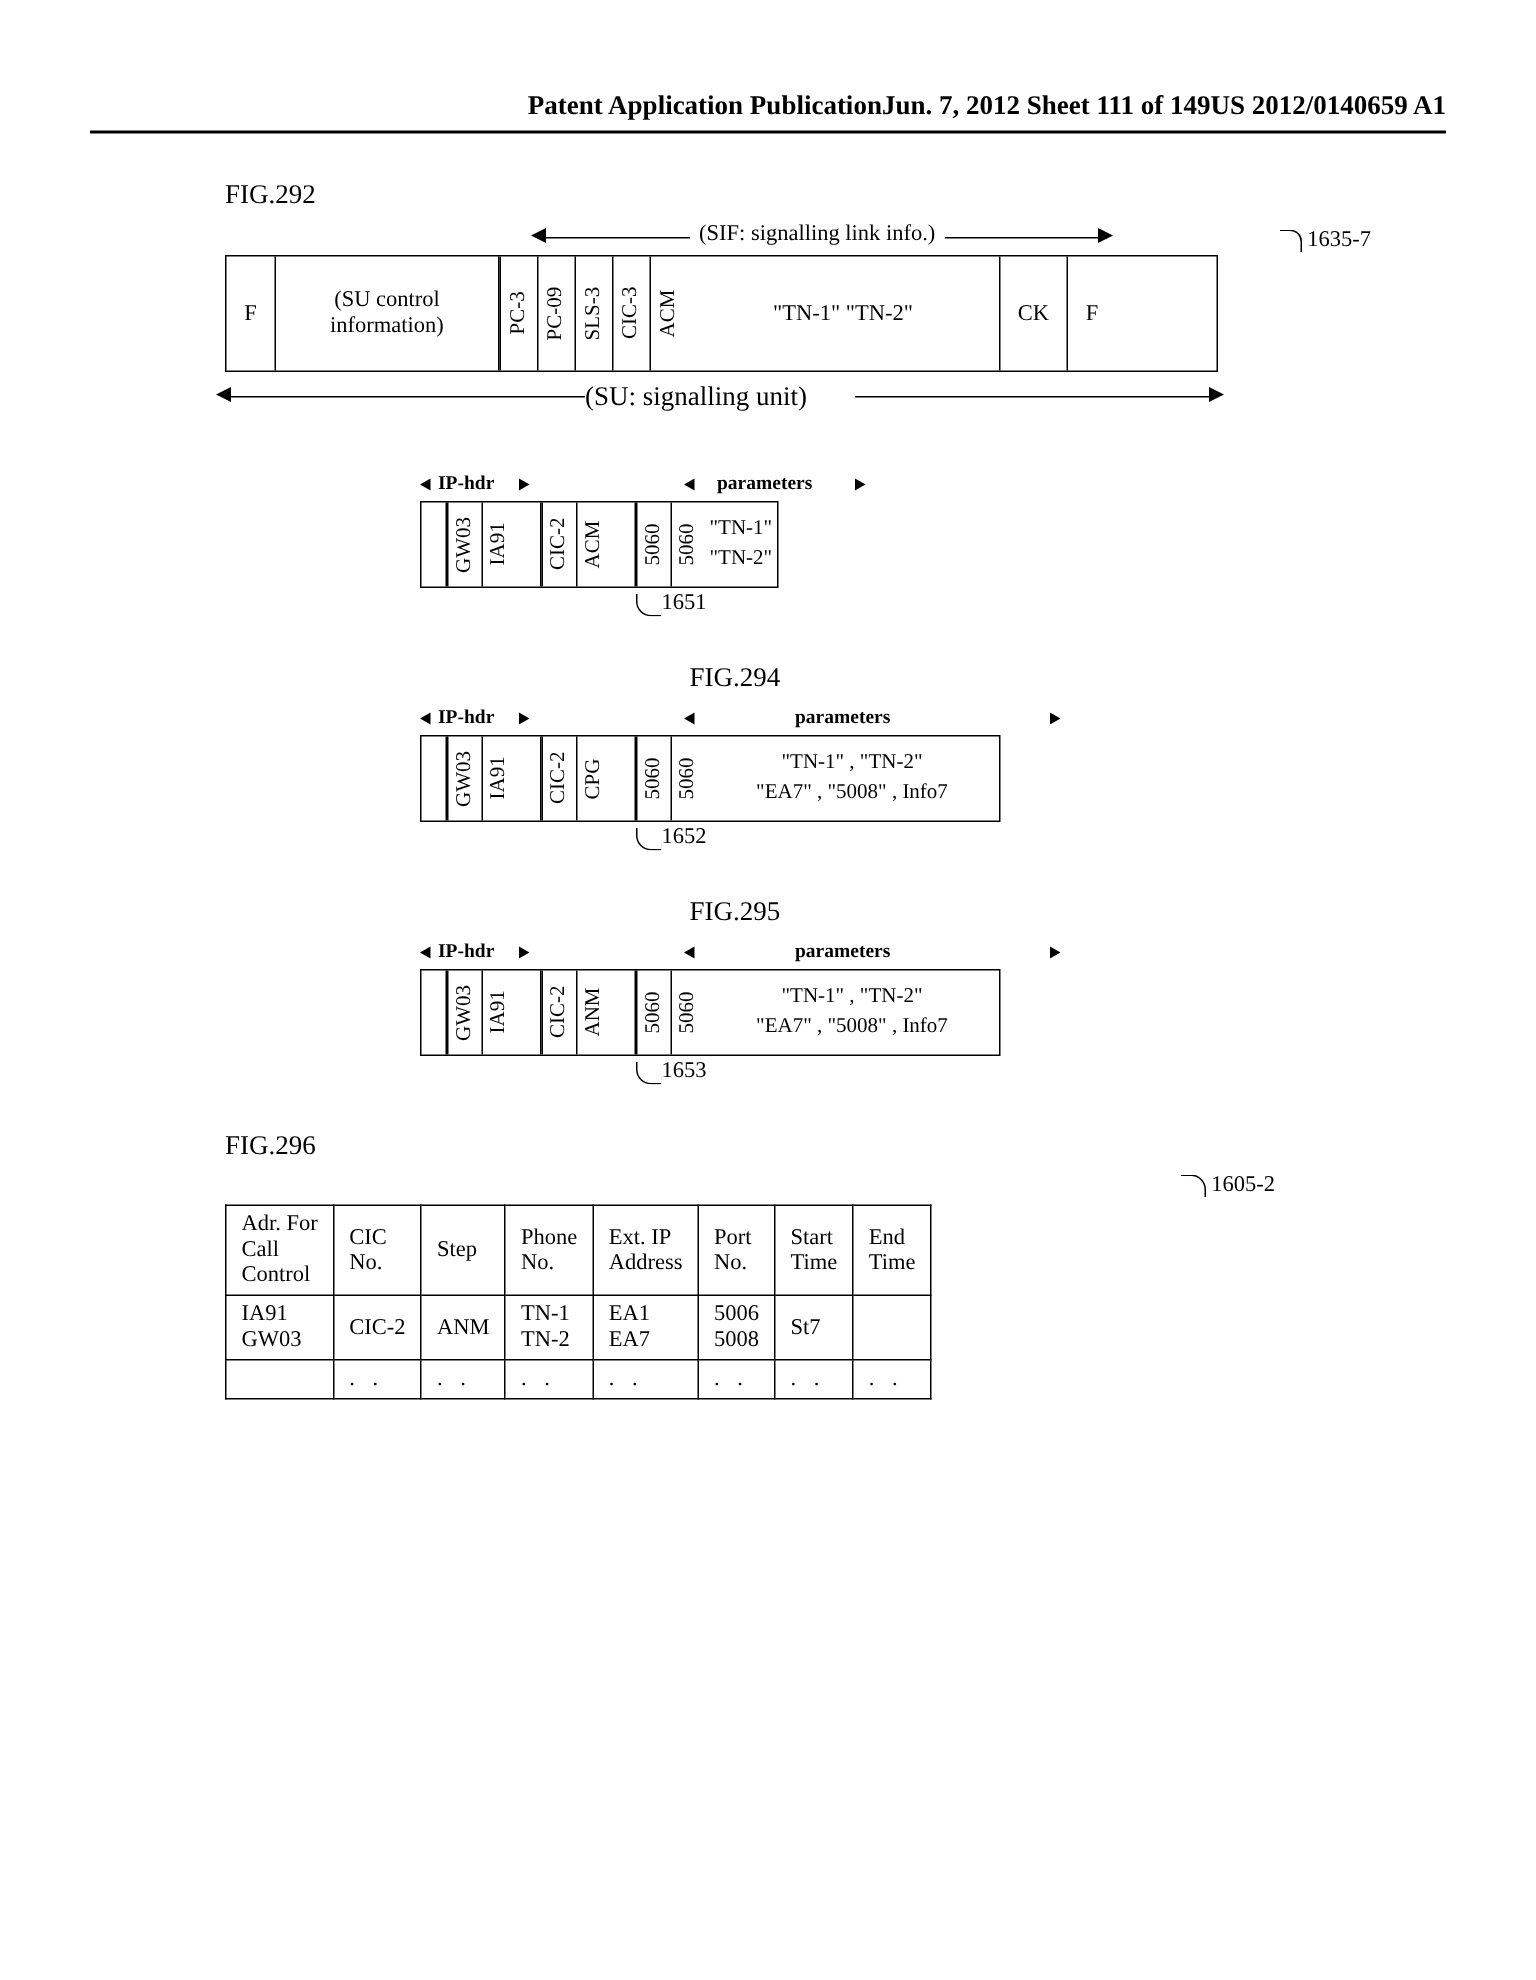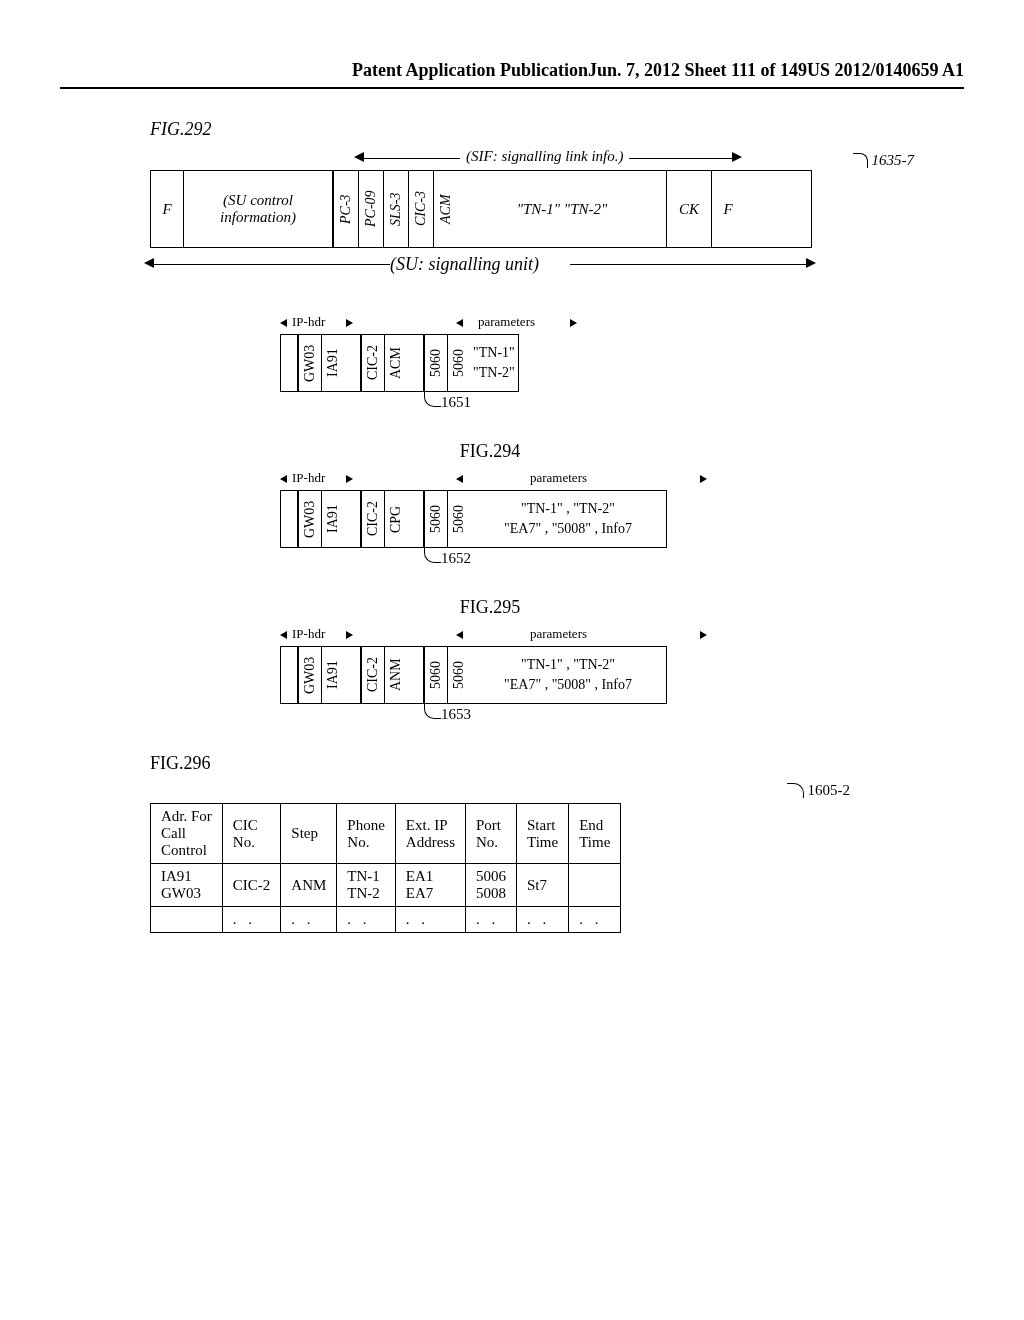--- a/index.html
+++ b/index.html
@@ -25,21 +25,21 @@
 }
 .hr {
   border-top: 2px solid #000;
   margin-bottom: 30px;
 }
 .fig-label {
   font-size: 18px;
   margin-bottom: 8px;
 }
 
-.fig292 { margin-left: 90px; margin-bottom: 36px; font-style: italic; }
+.fig292 { margin-left: 90px; margin-bottom: 36px; }
 .sif-box {
   display: flex;
   border: 1.5px solid #000;
   height: 76px;
   width: 660px;
   font-size: 15px;
 }
 .sif-box .cell {
   border-right: 1.5px solid #000;
   display: flex;
@@ -80,27 +80,27 @@
   border-right: 1.5px solid #000;
   display: flex;
   align-items: center;
   justify-content: center;
   text-align: center;
   padding: 0 3px;
 }
 .packet-box .cell:last-child { border-right: none; }
 .narrow { width: 10px; }
 .param-text { font-size:14px; padding:0 8px; line-height:1.4; text-align:left;}
-.iphdr-wrap { position:relative; height:20px; font-size:13px;}
+.iphdr-wrap { position:relative; height:20px; font-size:13px;font-weight:bold;}
 .iphdr-wrap .ip-lbl { position:absolute; left:12px; top:0;}
 .iphdr-wrap .pm-lbl { position:absolute; top:0;}
 .iphdr-wrap .ah-sm-l { position:absolute; top:5px; width:0;height:0;border-top:4px solid transparent;border-bottom:4px solid transparent;border-right:7px solid #000;}
 .iphdr-wrap .ah-sm-r { position:absolute; top:5px; width:0;height:0;border-top:4px solid transparent;border-bottom:4px solid transparent;border-left:7px solid #000;}
 .ref-num { font-size:15px; margin-top:2px;}
-.ref-wrap { display:flex; align-items:flex-start;}
+.ref-wrap { display:flex; align-items:flex-end;}
 .ref-curve { border:1.5px solid #000; border-top:none; border-right:none; border-bottom-left-radius:10px; width:16px; height:14px; margin-left:4px; display:inline-block;}
 
 .fig296 { margin-left: 90px; margin-top: 20px;}
 .tbl { border-collapse: collapse; font-size:15px;}
 .tbl td, .tbl th { border:1.5px solid #000; padding:4px 10px; text-align:left; font-weight:normal;}
 .ref-1605 { display:flex; align-items:center; justify-content:flex-end; margin-bottom:4px; font-size:15px; width:700px;}
 .ref-1605 .c { border:1.5px solid #000; border-left:none; border-bottom:none; border-top-right-radius:10px; width:16px; height:14px; display:inline-block; margin-right:4px;}
 .dots { letter-spacing:4px;}
 </style>
 </head>

